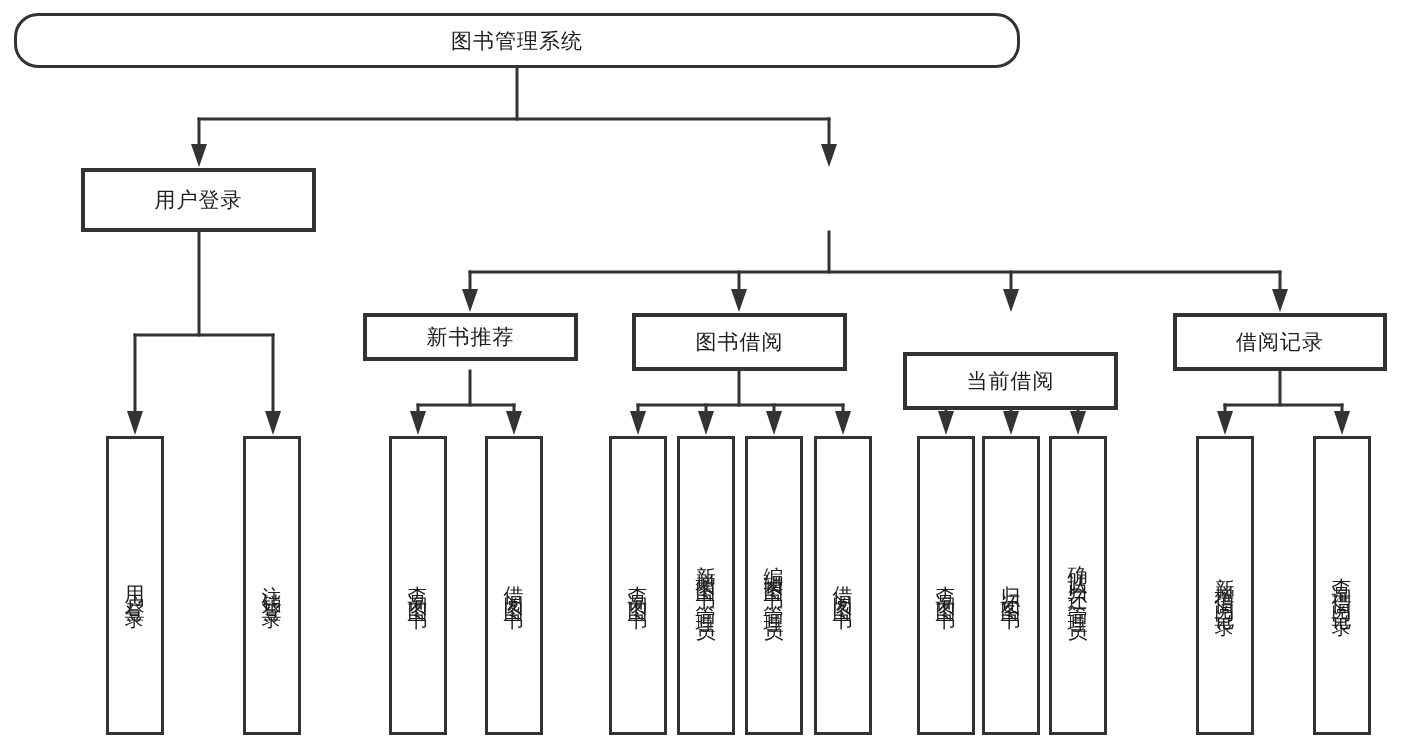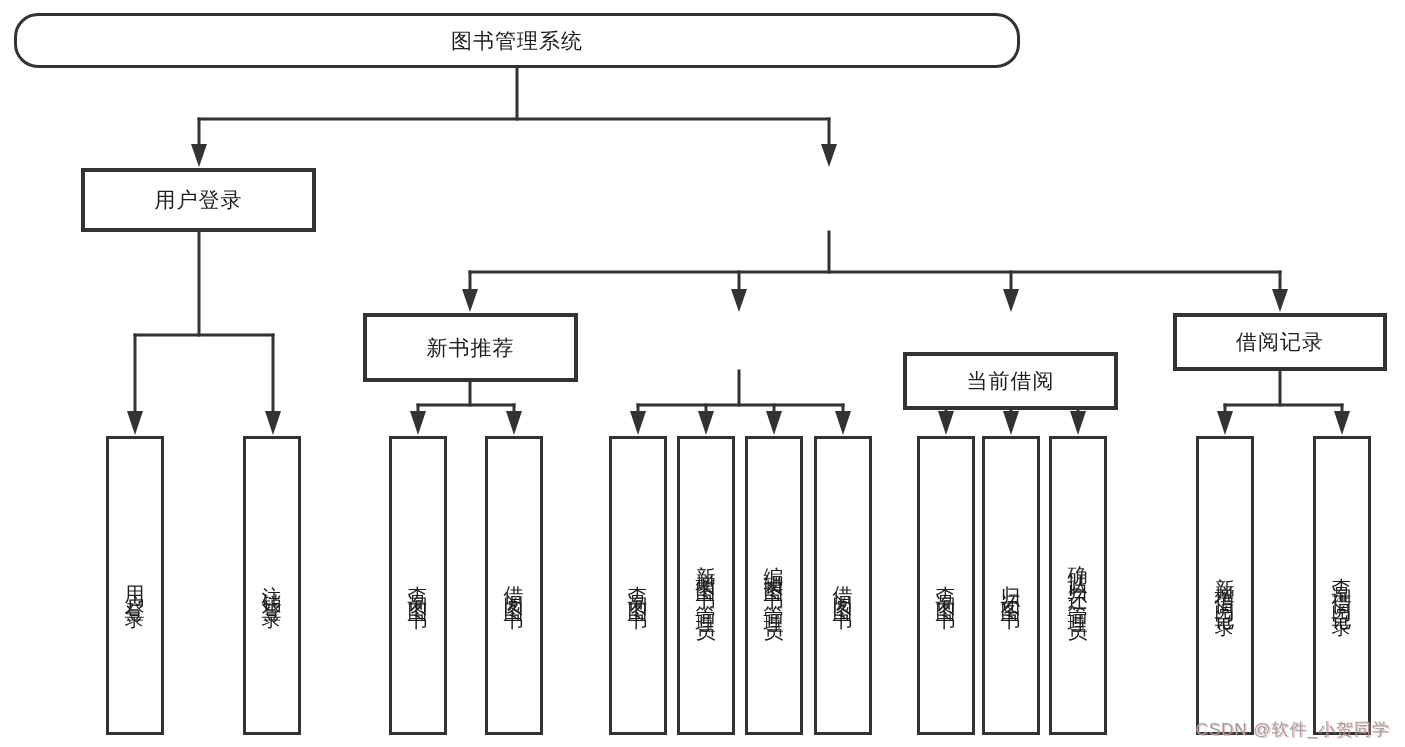--- a/index.html
+++ b/index.html
@@ -123,21 +123,22 @@
       <polygon points="1070,411 1086,411 1078,435"></polygon>
       <polygon points="1217,411 1233,411 1225,435"></polygon>
       <polygon points="1334,411 1350,411 1342,435"></polygon>
     </g>
   </svg>
 
   <div class="node root" style="left:14px; top:13px; width:1006px; height:55px;">图书管理系统</div>
 
   <div class="node lv2" style="left:81px; top:168px; width:235px; height:64px;">用户登录</div>
 
-  <div class="node lv3" style="left:363px; top:313px; width:215px; height:69px;">新书推荐</div>
+  <div class="node lv3" style="left:363px; top:313px; width:215px; height:48px;">新书推荐</div>
+  <div class="node lv3" style="left:632px; top:313px; width:215px; height:58px;">图书借阅</div>
   <div class="node lv3" style="left:903px; top:313px; width:215px; height:58px;margin-top:39px;">当前借阅</div>
   <div class="node lv3" style="left:1173px; top:313px; width:214px; height:58px;">借阅记录</div>
 
   <div class="node leaf" style="left:106px; top:436px; width:58px; height:299px;">用户登录</div>
   <div class="node leaf" style="left:243px; top:436px; width:58px; height:299px;">注销登录</div>
 
   <div class="node leaf" style="left:389px; top:436px; width:58px; height:299px;">查询图书</div>
   <div class="node leaf" style="left:485px; top:436px; width:58px; height:299px;">借阅图书</div>
 
   <div class="node leaf" style="left:609px; top:436px; width:58px; height:299px;">查询图书</div>
@@ -145,15 +146,14 @@
   <div class="node leaf" style="left:745px; top:436px; width:58px; height:299px;">编辑图书（管理员）</div>
   <div class="node leaf" style="left:814px; top:436px; width:58px; height:299px;">借阅图书</div>
 
   <div class="node leaf" style="left:917px; top:436px; width:58px; height:299px;">查询图书</div>
   <div class="node leaf" style="left:982px; top:436px; width:58px; height:299px;">归还图书</div>
   <div class="node leaf" style="left:1049px; top:436px; width:58px; height:299px;">确认归还（管理员）</div>
 
   <div class="node leaf" style="left:1196px; top:436px; width:58px; height:299px;">新增借阅记录</div>
   <div class="node leaf" style="left:1313px; top:436px; width:58px; height:299px;">查询借阅记录</div>
 
-  <div class="watermark">CSDN @软件_小贺同学</div>
 
 </div>
 
 </body></html>

